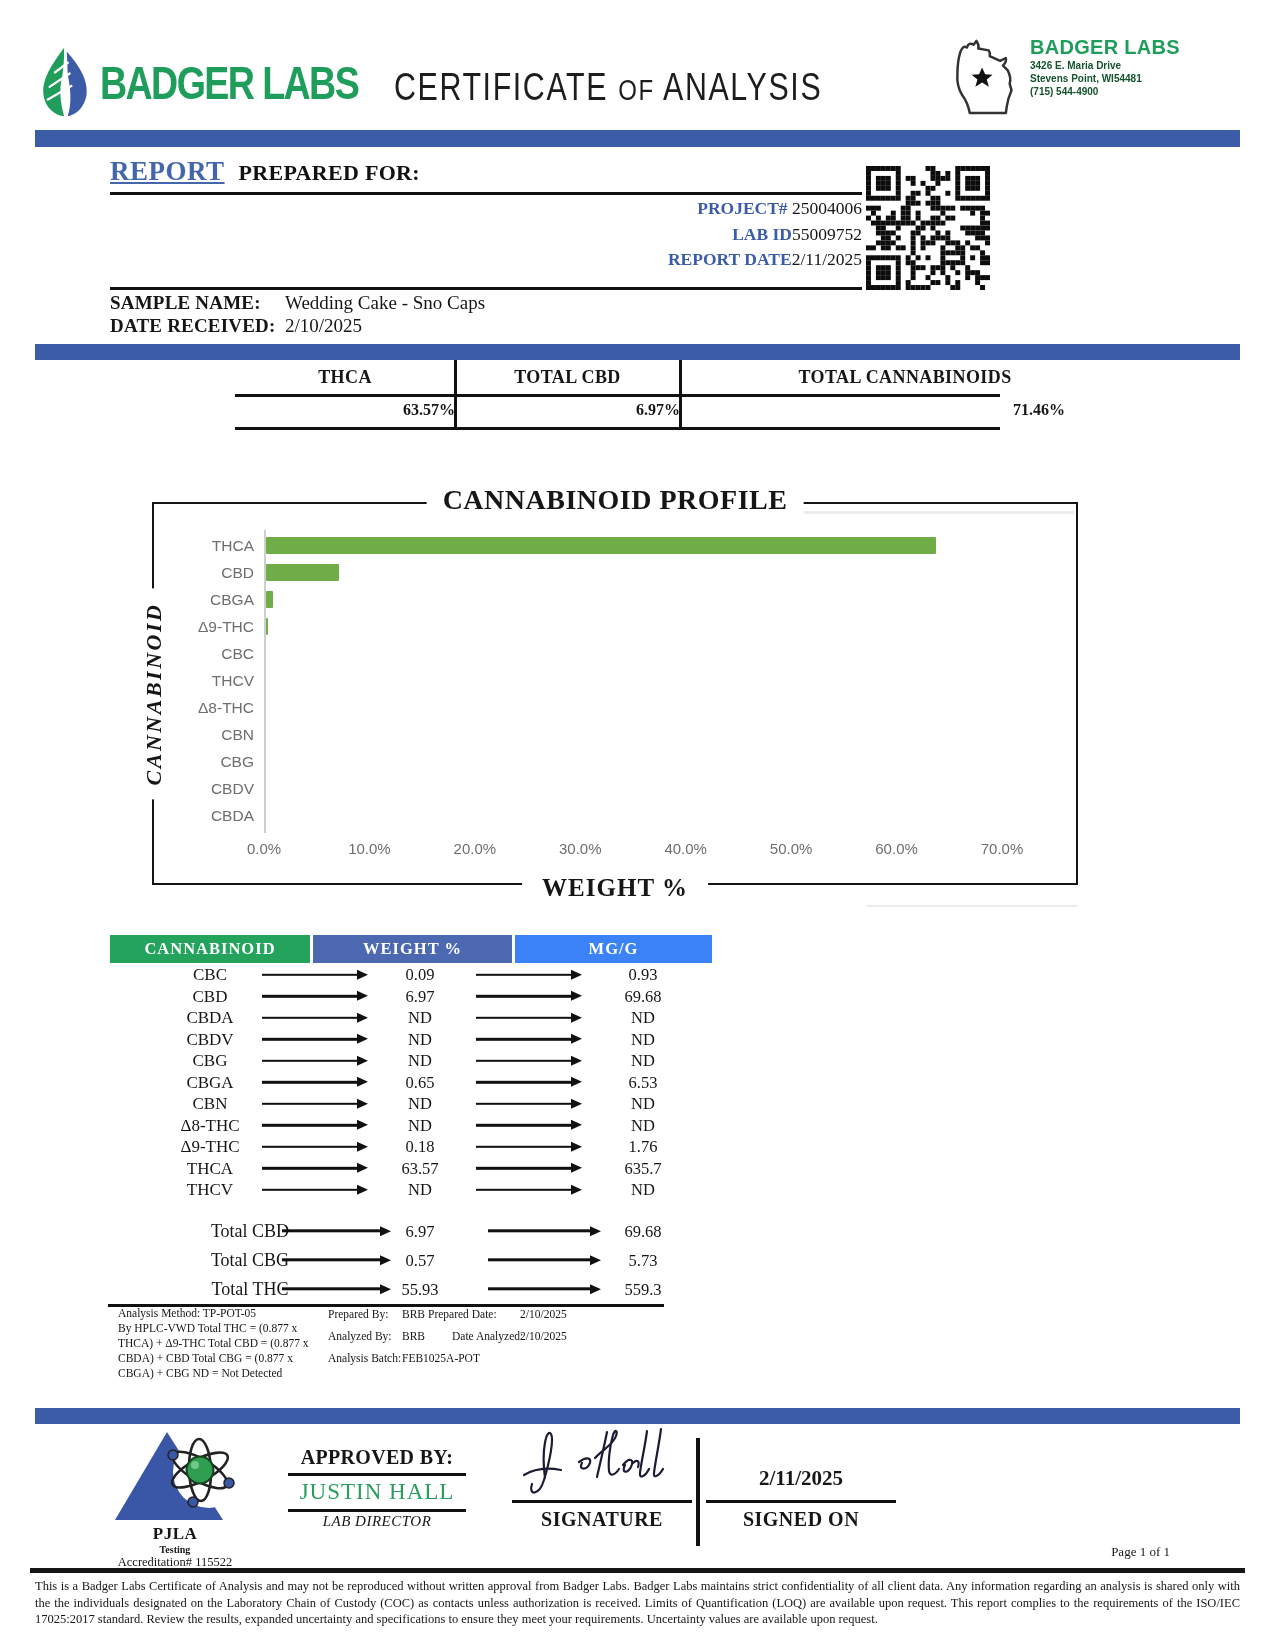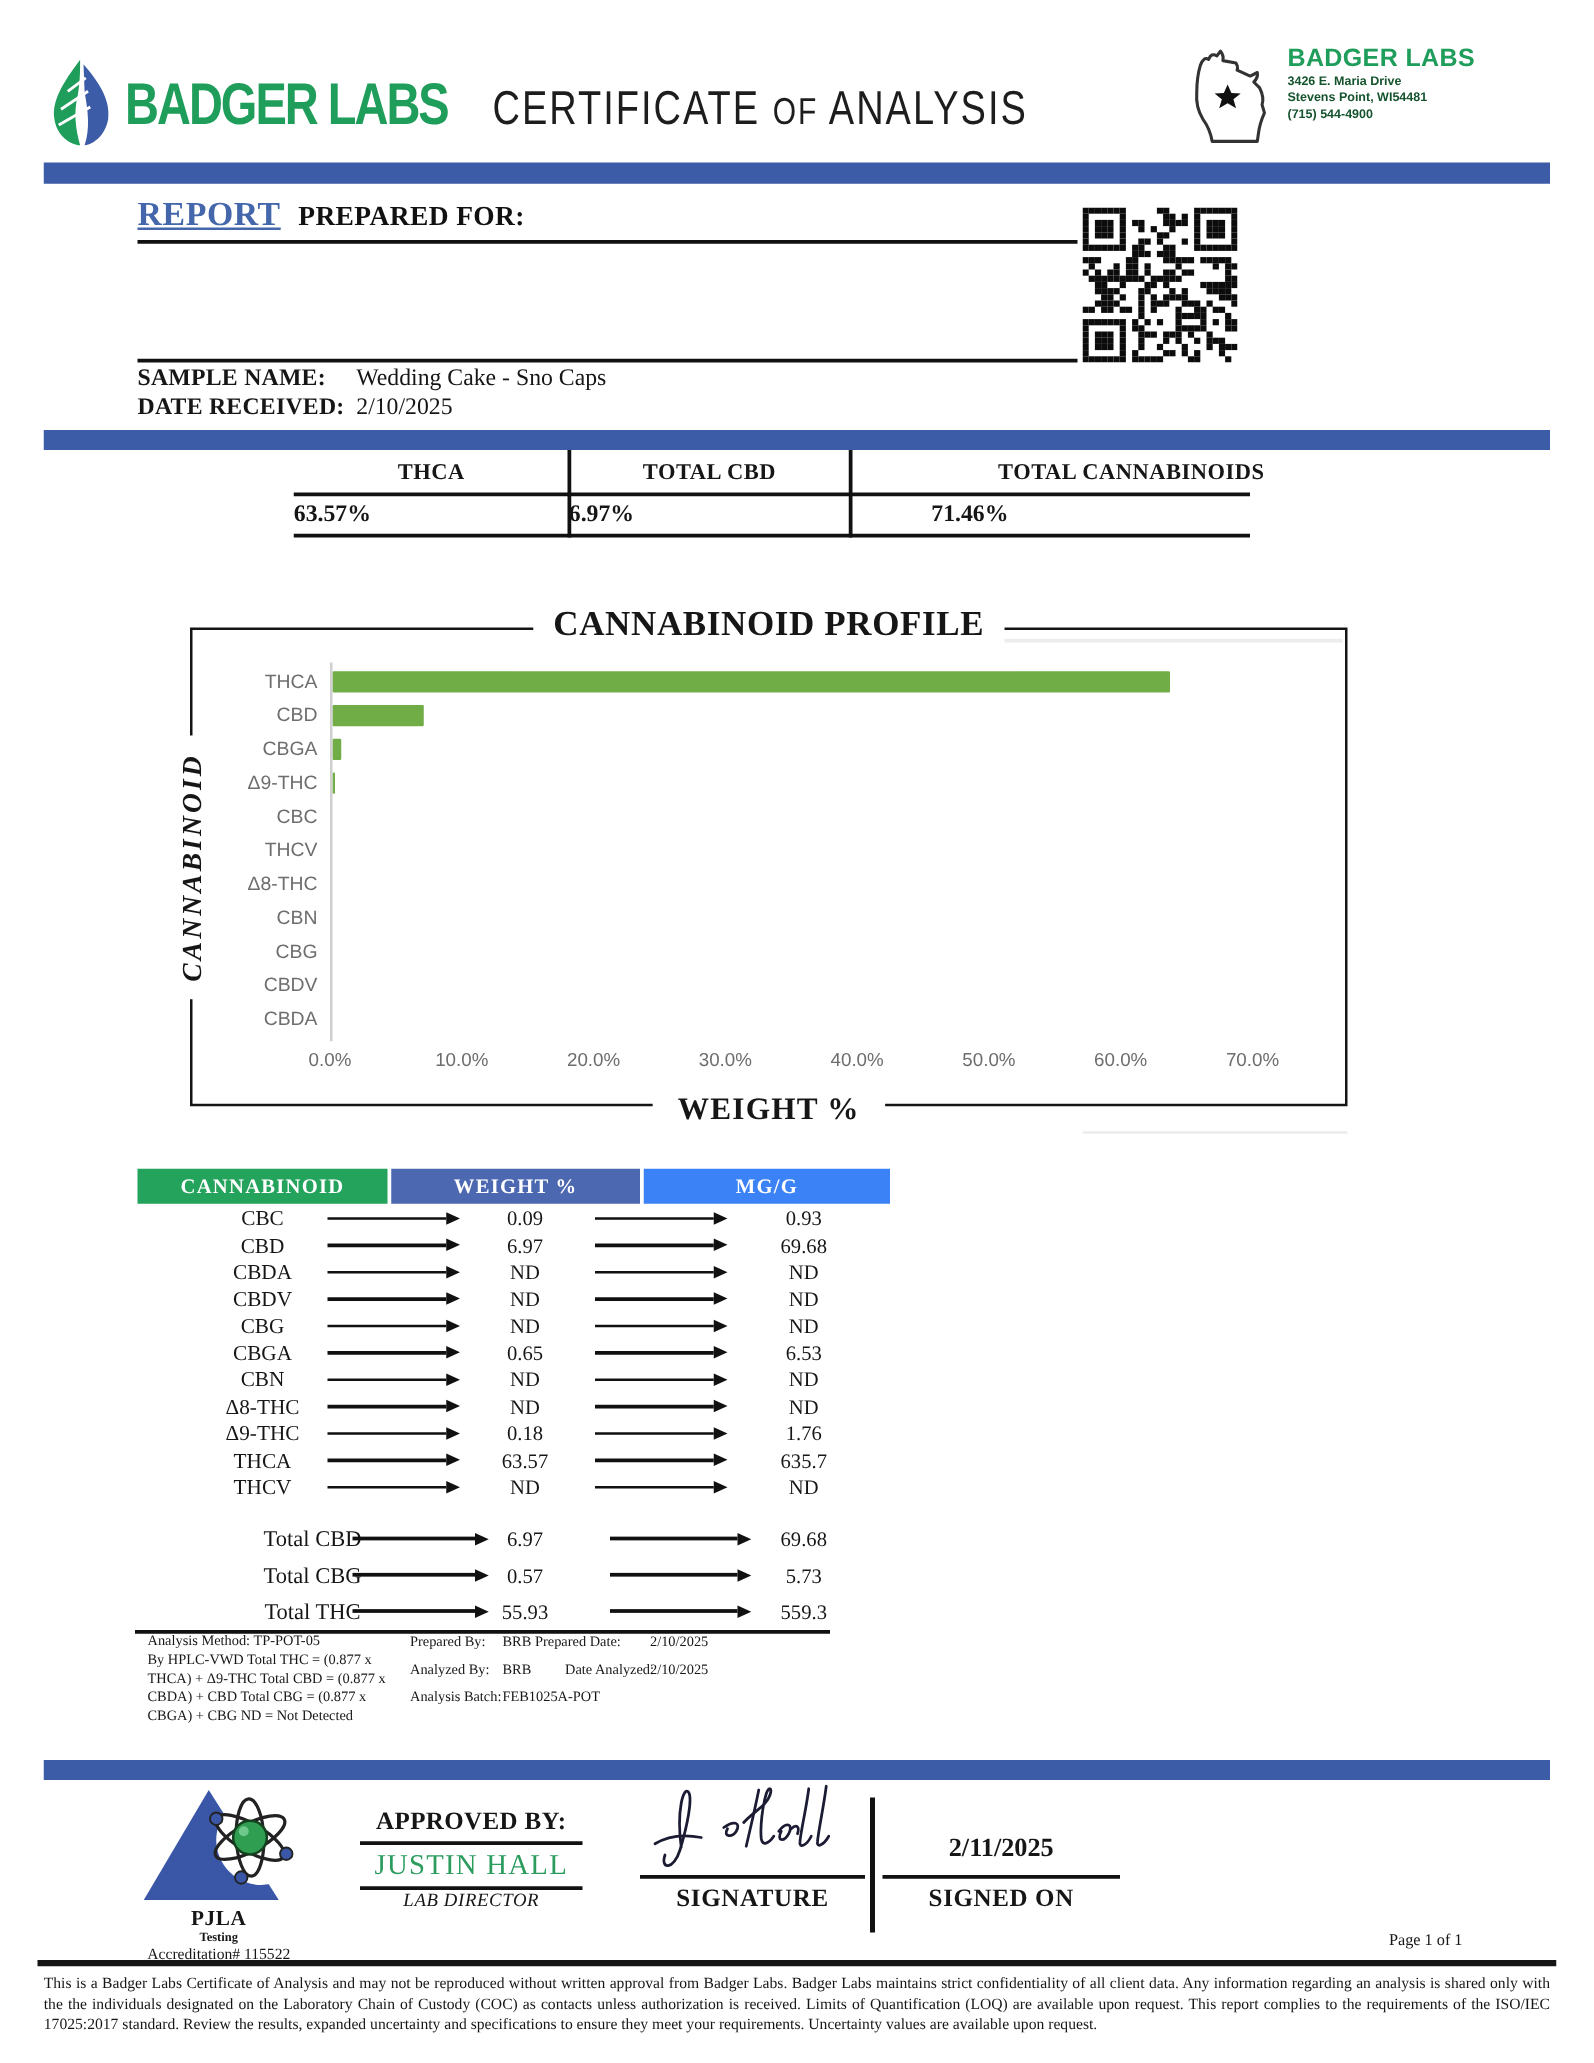--- a/index.html
+++ b/index.html
@@ -32,21 +32,21 @@
   .sample-row{position:absolute;left:110px;font-size:19px;}
   #samp1{top:292px;} #samp2{top:315px;}
   .sample-lbl{font-weight:bold;letter-spacing:.2px;}
   .sample-val{position:absolute;left:175px;top:0;white-space:nowrap;font-weight:normal;}
   .qr{position:absolute;left:866px;top:166px;width:124px;height:124px;}
   
   .summary{position:absolute;left:235px;top:360px;width:765px;height:70px;}
   .sum-col{position:absolute;top:0;height:100%;}
   .c1{left:0;width:220px;} .c2{left:220px;width:225px;} .c3{left:470px;width:320px;padding-left:40px;}
   .sum-h{text-align:center;font-weight:bold;font-size:18px;margin-top:7px;letter-spacing:.4px;}
-  .sum-v{text-align:left;font-weight:bold;font-size:19px;margin-top:13px;}
+  .sum-v{text-align:right;font-weight:bold;font-size:16px;margin-top:13px;}
   .sum-hline{position:absolute;top:34px;left:0;width:100%;height:3px;background:#111;}
   .sum-bline{position:absolute;top:67px;left:0;width:100%;height:3px;background:#111;}
   .sum-div{position:absolute;top:0;width:3px;height:70px;background:#111;}
   .d1{left:219px;} .d2{left:444px;}
   
   .chart-frame{position:absolute;left:152px;top:502px;width:926px;height:383px;
                border:2.5px solid #141414;box-sizing:border-box;}
   .chart-title{position:absolute;top:-20px;left:50%;transform:translateX(-50%);background:#fff;
                padding:0 16px;font-size:28px;font-weight:bold;letter-spacing:.5px;white-space:nowrap;}
   .title-shadow{position:absolute;top:7px;left:358px;width:562px;height:3px;background:#ececec;}
@@ -144,20 +144,25 @@
   </div>
 
   <div class="bluebar" id="bar1"></div>
 
   <div class="report-head">
     <span class="report-word">REPORT</span>
     <span class="prepared">PREPARED FOR:</span>
   </div>
   <div class="rule" id="rule1"></div>
 
+  <div class="meta">
+    <div><span class="lbl">PROJECT# </span><span class="val">25004006</span></div>
+    <div><span class="lbl">LAB ID</span><span class="val">55009752</span></div>
+    <div><span class="lbl">REPORT DATE</span><span class="val">2/11/2025</span></div>
+  </div>
 
   <svg class="qr" viewBox="0 0 125 125" id="qr">
       <rect x="0" y="0" width="5" height="5" fill="#0c0c0c"></rect>
       <rect x="5" y="0" width="5" height="5" fill="#0c0c0c"></rect>
       <rect x="10" y="0" width="5" height="5" fill="#0c0c0c"></rect>
       <rect x="15" y="0" width="5" height="5" fill="#0c0c0c"></rect>
       <rect x="20" y="0" width="5" height="5" fill="#0c0c0c"></rect>
       <rect x="25" y="0" width="5" height="5" fill="#0c0c0c"></rect>
       <rect x="30" y="0" width="5" height="5" fill="#0c0c0c"></rect>
       <rect x="60" y="0" width="5" height="5" fill="#0c0c0c"></rect>

